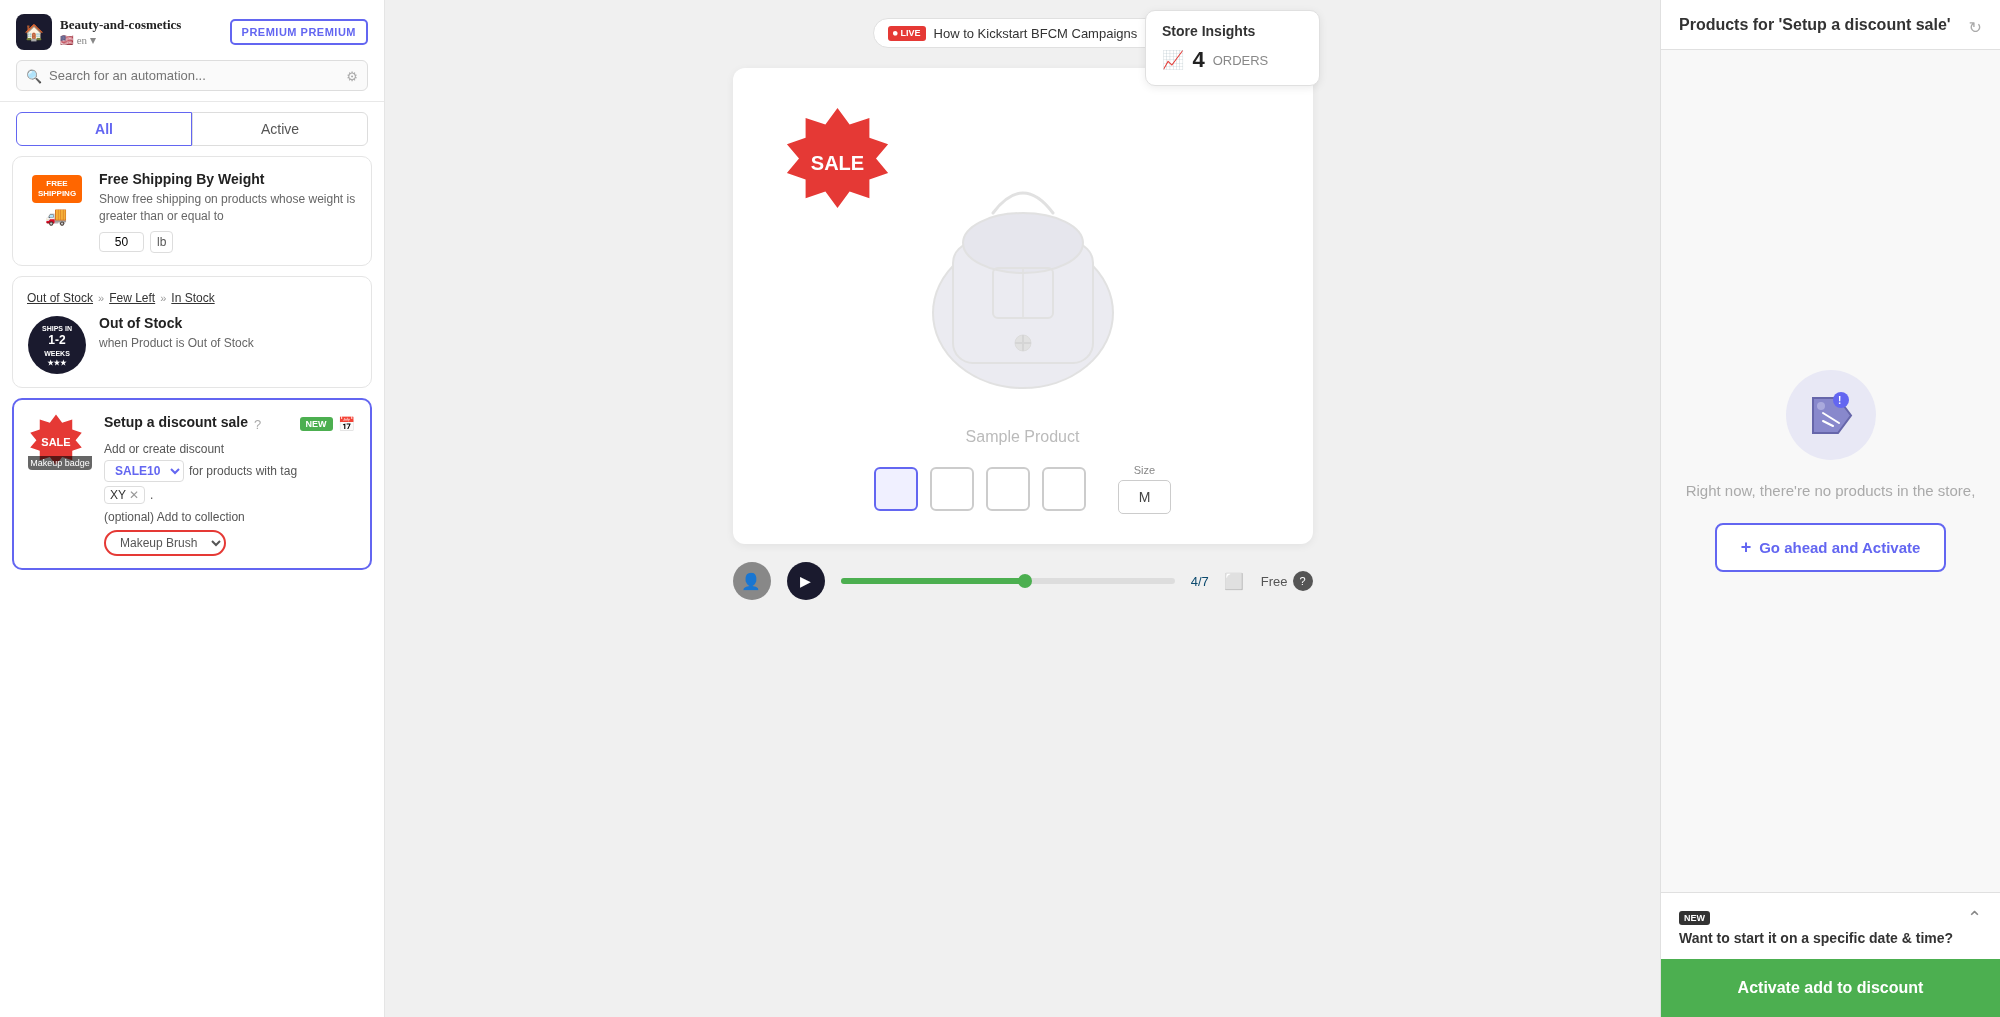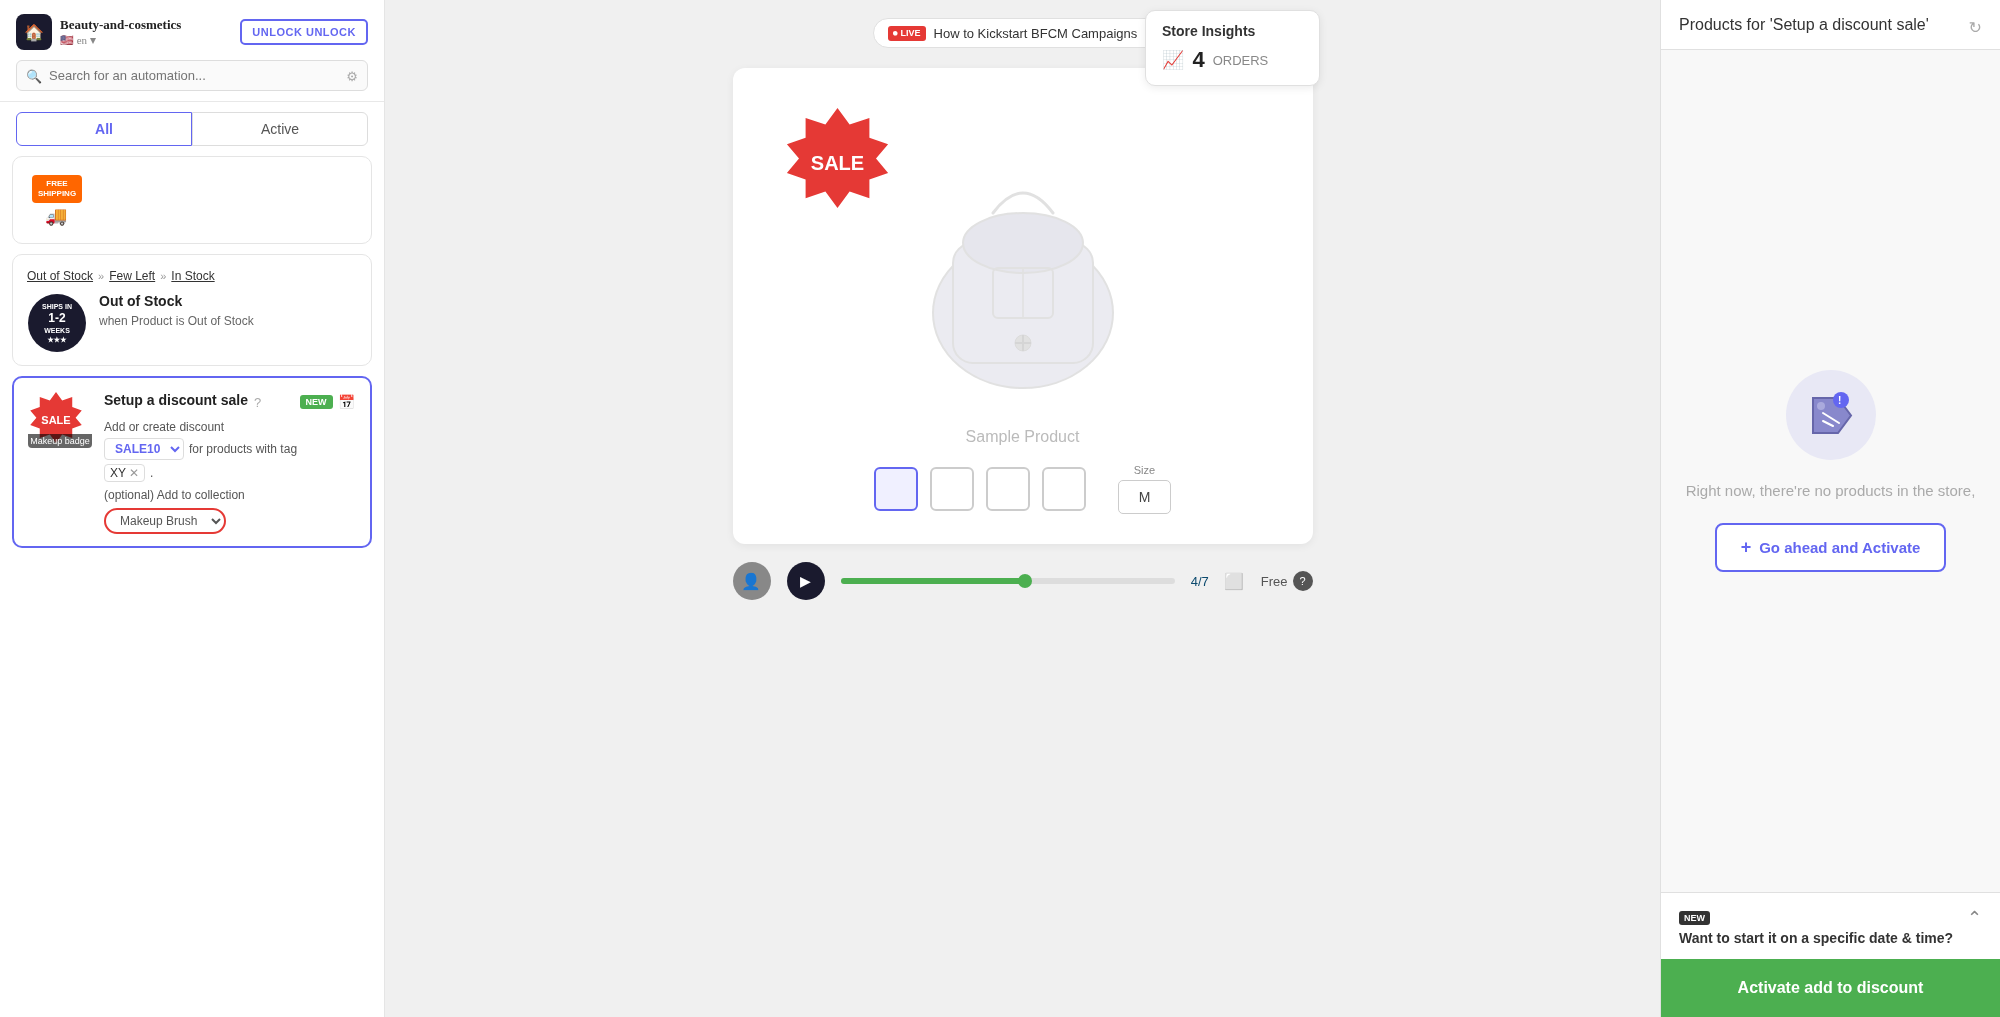--- a/index.html
+++ b/index.html
@@ -377,21 +377,21 @@
       display: flex;
       flex-direction: column;
       height: 100%;
       overflow: hidden;
     }
     .rp-header {
       padding: 16px 18px 12px;
       border-bottom: 1px solid #e0e0e0;
       background: white;
     }
-    .rp-title { font-size: 16px; font-weight: 400; color: #333; }
+    .rp-title { font-size: 16px; font-weight: 700; color: #333; }
     .rp-refresh { float: right; color: #aaa; font-size: 16px; cursor: pointer; margin-top: 2px; }
 
     .rp-body {
       flex: 1;
       display: flex;
       flex-direction: column;
       align-items: center;
       justify-content: center;
       padding: 20px;
     }
@@ -477,21 +477,21 @@
         <div class="store-icon">🏠</div>
         <div class="store-name-wrap">
           <span class="store-name">Beauty-and-cosmetics</span>
           <span class="store-lang">
             <span>🇺🇸</span>
             <span>en</span>
             <span class="store-dropdown">▾</span>
           </span>
         </div>
       </div>
-      <button class="unlock-btn">UNLOCK UNLOCK</button>
+      <button class="unlock-btn">PREMIUM PREMIUM</button>
     </div>
     <div class="search-wrap">
       <span class="search-icon-left">🔍</span>
       <input class="search-input" type="text" placeholder="Search for an automation..." style="">
       <span class="filter-icon">⚙</span>
     </div>
   </div>
 
   <div class="tabs-row">
     <button class="tab-btn active">All</button>
@@ -499,20 +499,30 @@
   </div>
 
   <div class="automations-list">
 
     <div class="automation-card">
       <div class="card-top">
         <div class="card-badge-img">
           <div style="display:flex;flex-direction:column;align-items:center;gap:2px;">
             <div class="free-shipping-badge">FREE<br>SHIPPING</div>
             <span class="fs-truck">🚚</span>
+          </div>
+        </div>
+        <div class="card-content">
+          <div class="card-title">Free Shipping By Weight</div>
+          <div class="card-desc">
+            <span>Show free shipping on products whose weight is greater than or equal to</span>
+            <div class="weight-row">
+              <input class="weight-input" type="text" value="50" style="">
+              <span class="unit-box">lb</span>
+            </div>
           </div>
         </div>
       </div>
     </div>
 
     <div class="automation-card">
       <div class="oos-chain">
         <a>Out of Stock</a>
         <span class="chain-arrow">»</span>
         <a>Few Left</a>

